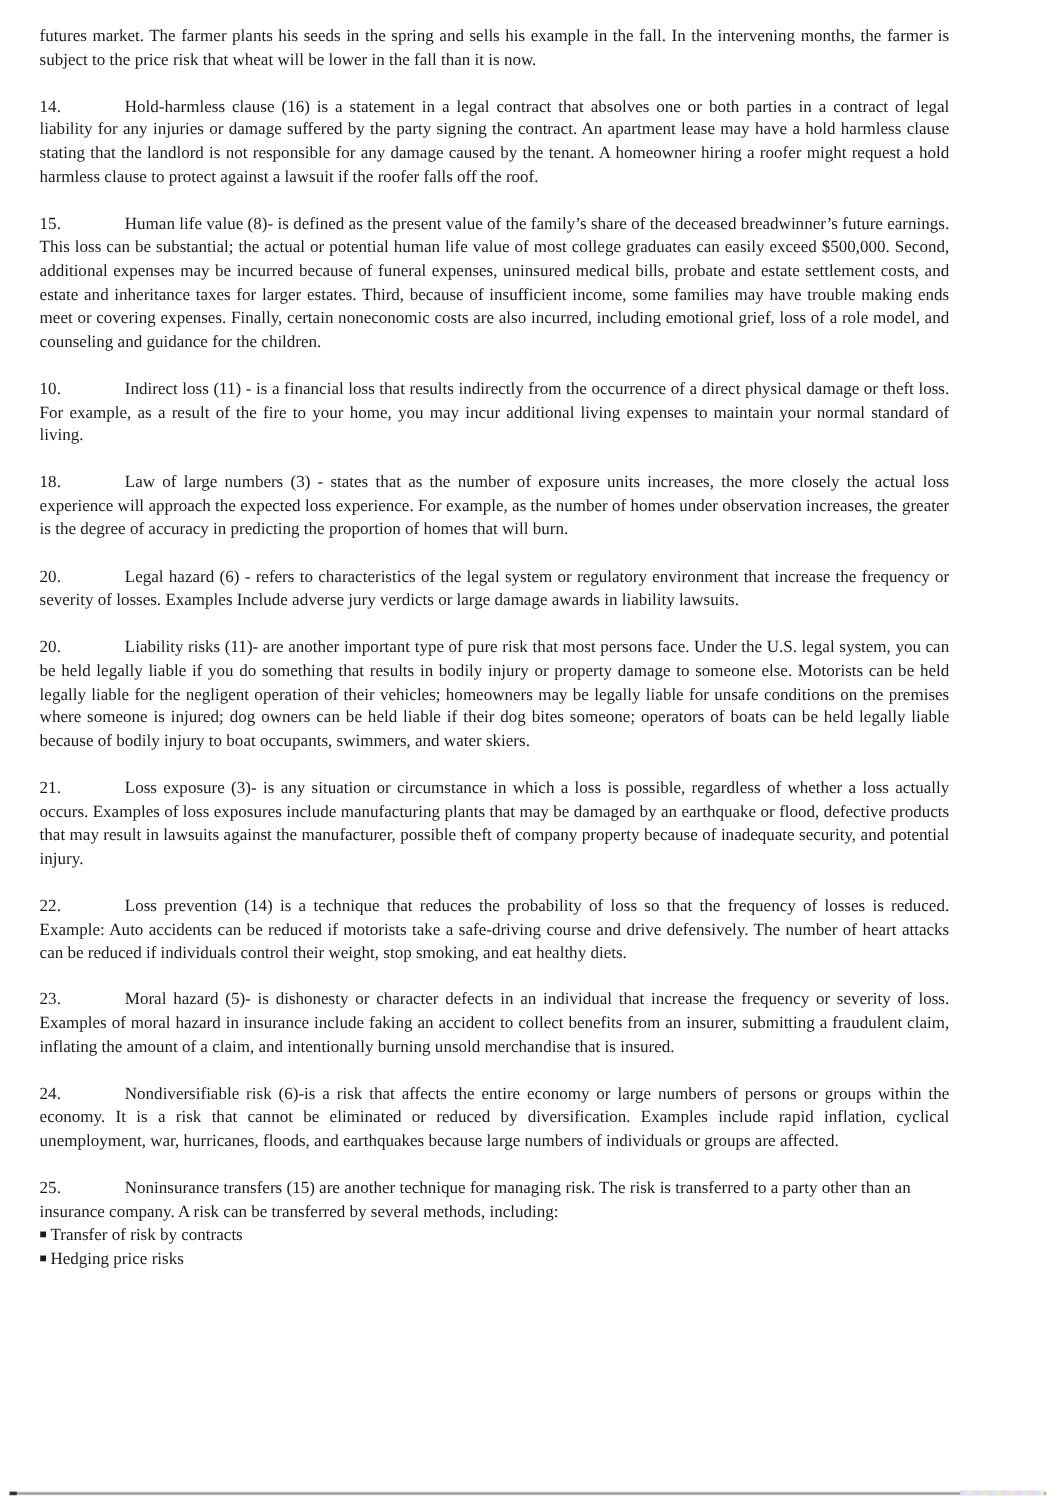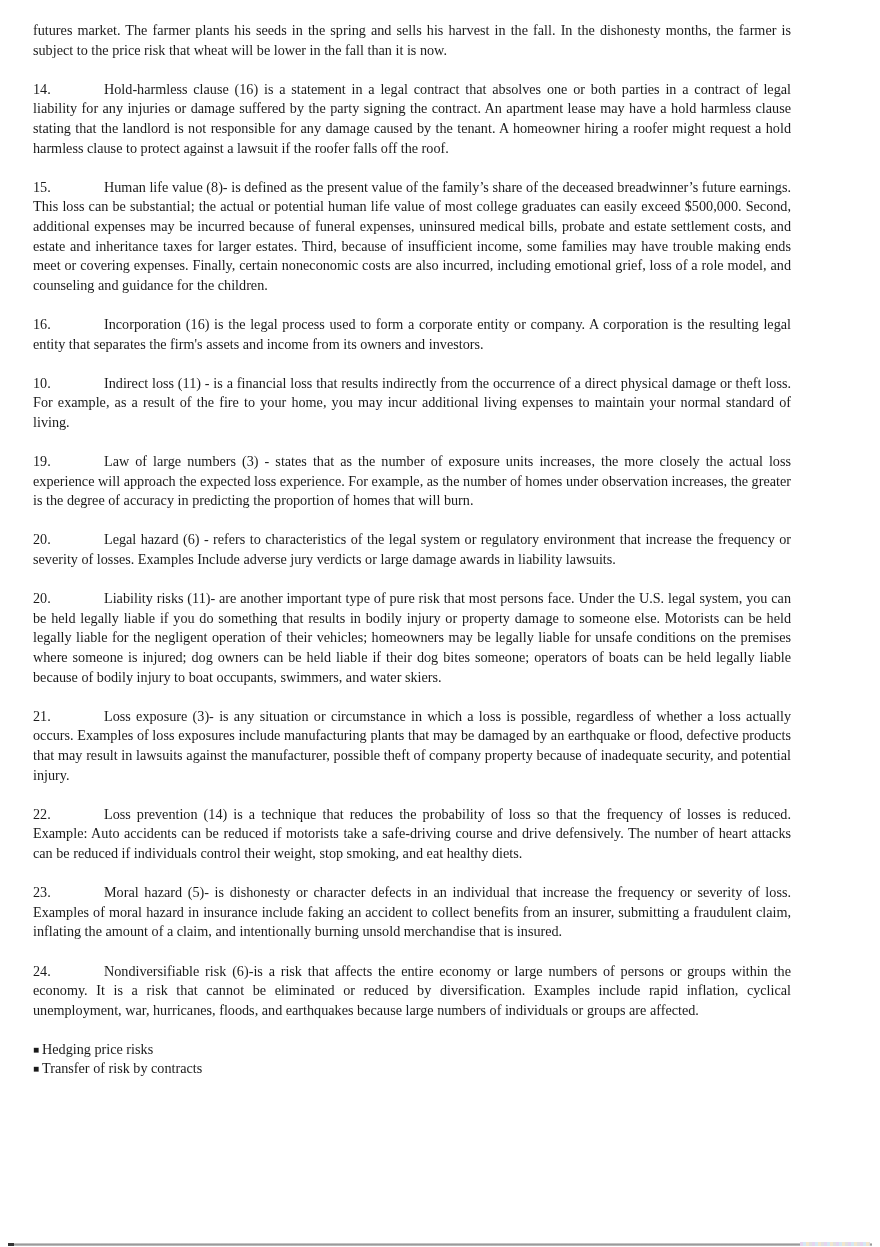--- a/index.html
+++ b/index.html
@@ -72,46 +72,46 @@
       width: 6px;
       height: 3px;
       background: #333;
     }
   </style>
 </head>
 <body>
 
 <div class="page">
 
-  <p class="para">futures market. The farmer plants his seeds in the spring and sells his harvest in the fall. In the dishonesty months, the farmer is subject to the price risk that wheat will be lower in the fall than it is now.</p>
+  <p class="para">futures market. The farmer plants his seeds in the spring and sells his example in the fall. In the intervening months, the farmer is subject to the price risk that wheat will be lower in the fall than it is now.</p>
 
   <p class="para"><span class="num">14.</span><span>Hold-harmless clause (16) is a statement in a legal contract that absolves one or both parties in a contract of legal liability for any injuries or damage suffered by the party signing the contract. An apartment lease may have a hold harmless clause stating that the landlord is not responsible for any damage caused by the tenant. A homeowner hiring a roofer might request a hold harmless clause to protect against a lawsuit if the roofer falls off the roof.</span></p>
 
   <p class="para"><span class="num">15.</span><span>Human life value (8)- is defined as the present value of the family’s share of the deceased breadwinner’s future earnings. This loss can be substantial; the actual or potential human life value of most college graduates can easily exceed $500,000. Second, additional expenses may be incurred because of funeral expenses, uninsured medical bills, probate and estate settlement costs, and estate and inheritance taxes for larger estates. Third, because of insufficient income, some families may have trouble making ends meet or covering expenses. Finally, certain noneconomic costs are also incurred, including emotional grief, loss of a role model, and counseling and guidance for the children.</span></p>
 
-  <p class="para"><span class="num">16.</span><span>Incorporation (16) is the legal process used to form a corporate entity or company. A corporation is the resulting legal entity that separates the firm's assets and income from its owners and investors.</span></p>
 
   <p class="para"><span class="num">10.</span><span>Indirect loss (11) - is a financial loss that results indirectly from the occurrence of a direct physical damage or theft loss. For example, as a result of the fire to your home, you may incur additional living expenses to maintain your normal standard of living.</span></p>
 
-  <p class="para"><span class="num">19.</span><span>Law of large numbers (3) - states that as the number of exposure units increases, the more closely the actual loss experience will approach the expected loss experience. For example, as the number of homes under observation increases, the greater is the degree of accuracy in predicting the proportion of homes that will burn.</span></p>
+  <p class="para"><span class="num">18.</span><span>Law of large numbers (3) - states that as the number of exposure units increases, the more closely the actual loss experience will approach the expected loss experience. For example, as the number of homes under observation increases, the greater is the degree of accuracy in predicting the proportion of homes that will burn.</span></p>
 
   <p class="para"><span class="num">20.</span><span>Legal hazard (6) - refers to characteristics of the legal system or regulatory environment that increase the frequency or severity of losses. Examples Include adverse jury verdicts or large damage awards in liability lawsuits.</span></p>
 
   <p class="para"><span class="num">20.</span><span>Liability risks (11)- are another important type of pure risk that most persons face. Under the U.S. legal system, you can be held legally liable if you do something that results in bodily injury or property damage to someone else. Motorists can be held legally liable for the negligent operation of their vehicles; homeowners may be legally liable for unsafe conditions on the premises where someone is injured; dog owners can be held liable if their dog bites someone; operators of boats can be held legally liable because of bodily injury to boat occupants, swimmers, and water skiers.</span></p>
 
   <p class="para"><span class="num">21.</span><span>Loss exposure (3)- is any situation or circumstance in which a loss is possible, regardless of whether a loss actually occurs. Examples of loss exposures include manufacturing plants that may be damaged by an earthquake or flood, defective products that may result in lawsuits against the manufacturer, possible theft of company property because of inadequate security, and potential injury.</span></p>
 
   <p class="para"><span class="num">22.</span><span>Loss prevention (14) is a technique that reduces the probability of loss so that the frequency of losses is reduced. Example: Auto accidents can be reduced if motorists take a safe-driving course and drive defensively. The number of heart attacks can be reduced if individuals control their weight, stop smoking, and eat healthy diets.</span></p>
 
   <p class="para"><span class="num">23.</span><span>Moral hazard (5)- is dishonesty or character defects in an individual that increase the frequency or severity of loss. Examples of moral hazard in insurance include faking an accident to collect benefits from an insurer, submitting a fraudulent claim, inflating the amount of a claim, and intentionally burning unsold merchandise that is insured.</span></p>
 
   <p class="para"><span class="num">24.</span><span>Nondiversifiable risk (6)-is a risk that affects the entire economy or large numbers of persons or groups within the economy. It is a risk that cannot be eliminated or reduced by diversification. Examples include rapid inflation, cyclical unemployment, war, hurricanes, floods, and earthquakes because large numbers of individuals or groups are affected.</span></p>
 
+  <p class="para nojust" style="margin-bottom:0;"><span class="num">25.</span><span>Noninsurance transfers (15) are another technique for managing risk. The risk is transferred to a party other than an insurance company. A risk can be transferred by several methods, including:</span></p>
   <ul class="bullet-list">
+    <li><span class="bullet-mark">■</span><span>Transfer of risk by contracts</span></li>
     <li><span class="bullet-mark">■</span><span>Hedging price risks</span></li>
-    <li><span class="bullet-mark">■</span><span>Transfer of risk by contracts</span></li>
   </ul>
 
 </div>
 
 <div class="bottom-bar"></div>
 <div class="bottom-bar-start"></div>
 <div class="bottom-bar-end"></div>
 
 </body></html>

